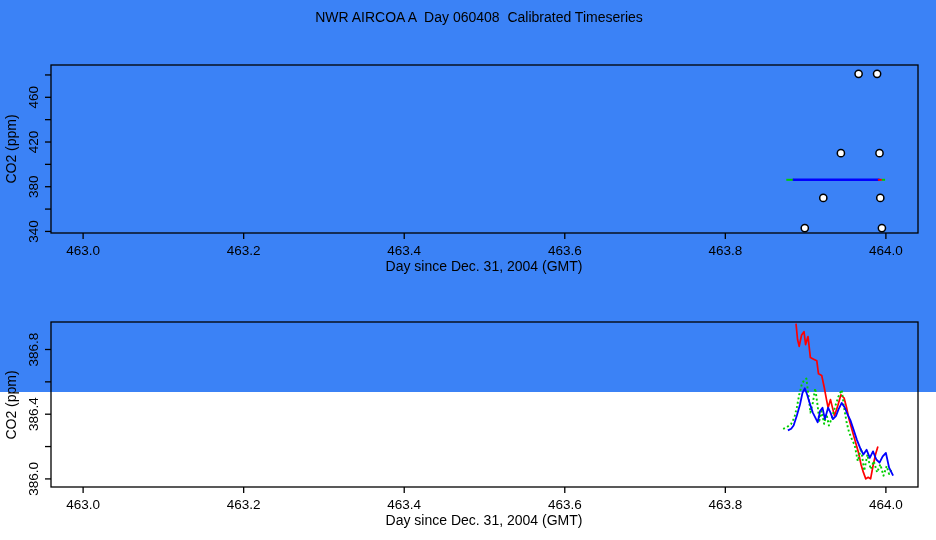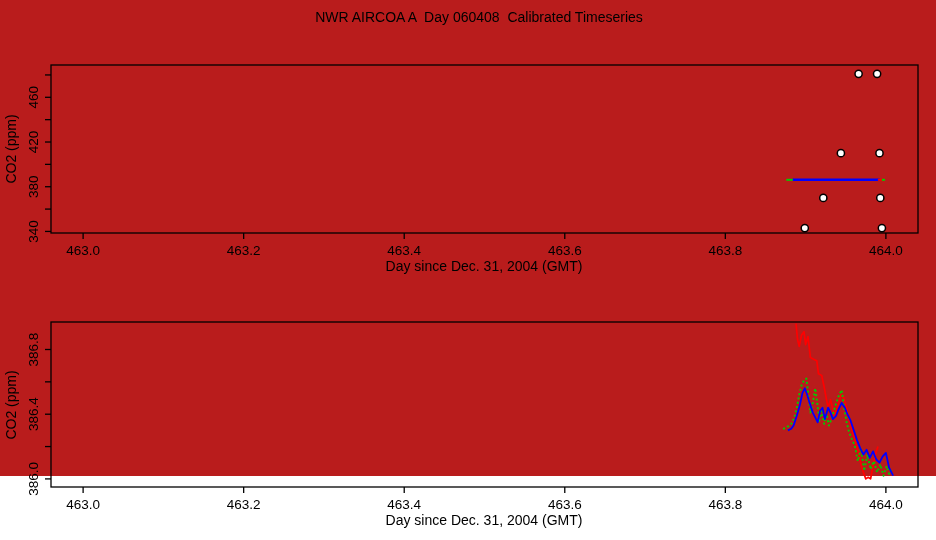--- a/index.html
+++ b/index.html
@@ -1,17 +1,17 @@
 <!DOCTYPE html>
 <html><head>
 <meta charset="utf-8">
 <style>
   html,body{margin:0;padding:0;background:#ffffff;}
   body{width:936px;height:540px;overflow:hidden;}
-  .figure{position:relative;width:936px;height:476px;background:#b91c1c;}
+  .figure{position:relative;width:936px;height:392px;background:#3b82f6;}
   svg{display:block;}
   svg text{fill:#000000;font-family:"Liberation Sans",sans-serif;white-space:pre;}
   .title{font-size:14px;}
   .axis{font-size:14px;}
   .tick{font-size:13.5px;}
 </style>
 </head>
 <body>
 
 <div class="figure">

